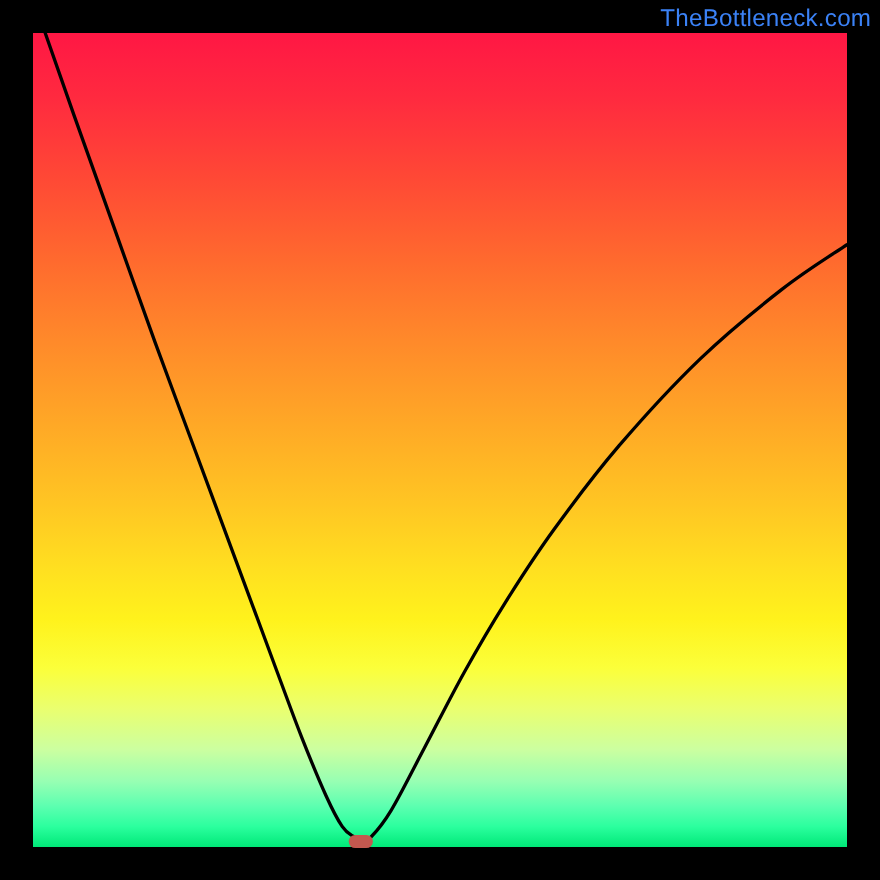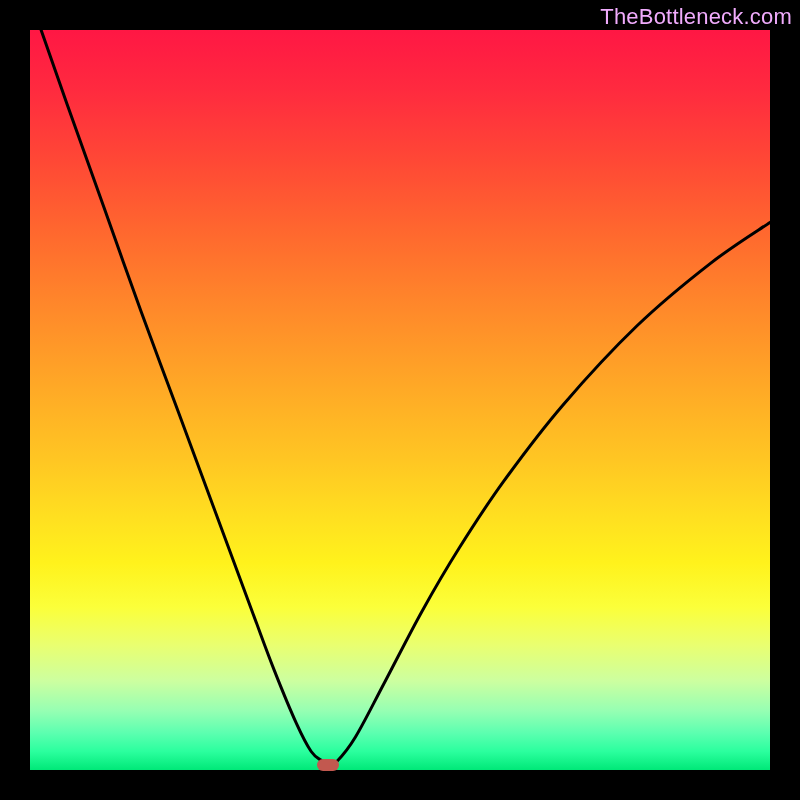--- a/index.html
+++ b/index.html
@@ -19,21 +19,21 @@
       #fbff3a 78%,
       #eaff6f 83%,
       #ccffa0 88%,
       #96ffb3 92%,
       #5cffb0 95%,
       #2bff9e 97.5%,
       #00e878 100%);
   }
   .watermark {
     position: absolute; top: 4px; right: 8px;
-    color: #f0abfc; font-size: 22px; font-weight: 500; letter-spacing: 0.2px;
+    color: #3b82f6; font-size: 22px; font-weight: 500; letter-spacing: 0.2px;
     font-family: Arial, Helvetica, sans-serif;
   }
   svg.curve { position: absolute; left: 30px; top: 30px; width: 740px; height: 740px; }
   .marker {
     position: absolute;
     width: 22px; height: 12px;
     background: #c2584f;
     border-radius: 6px;
   }
 </style>

